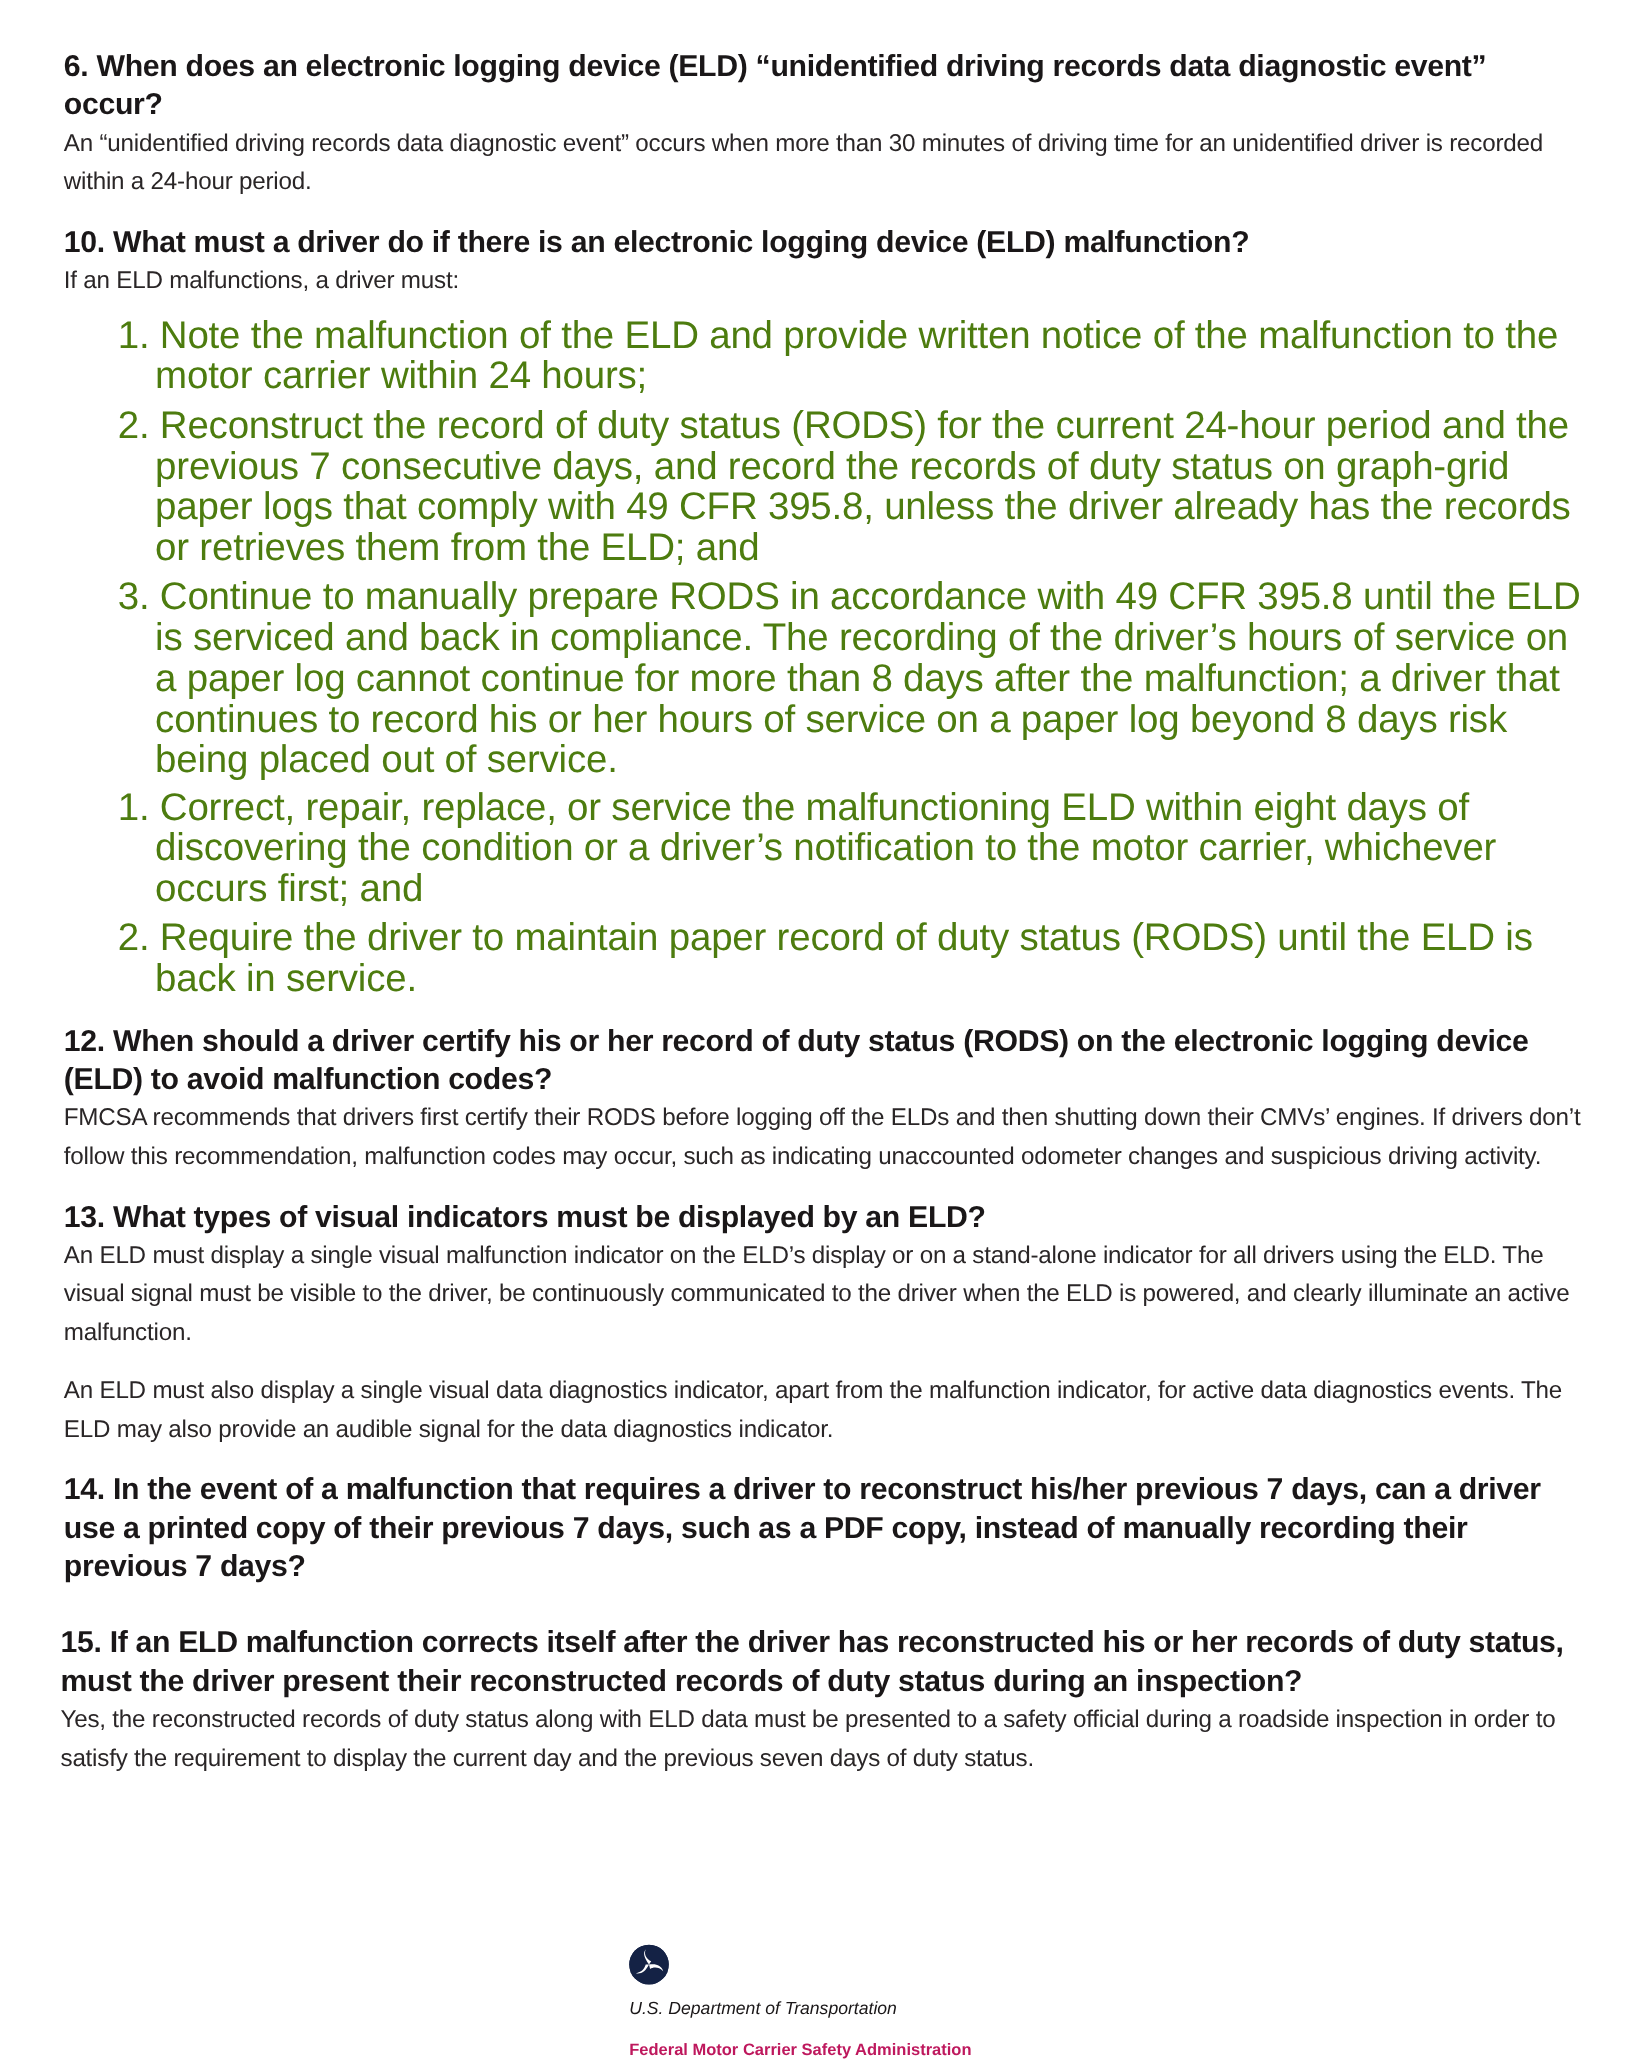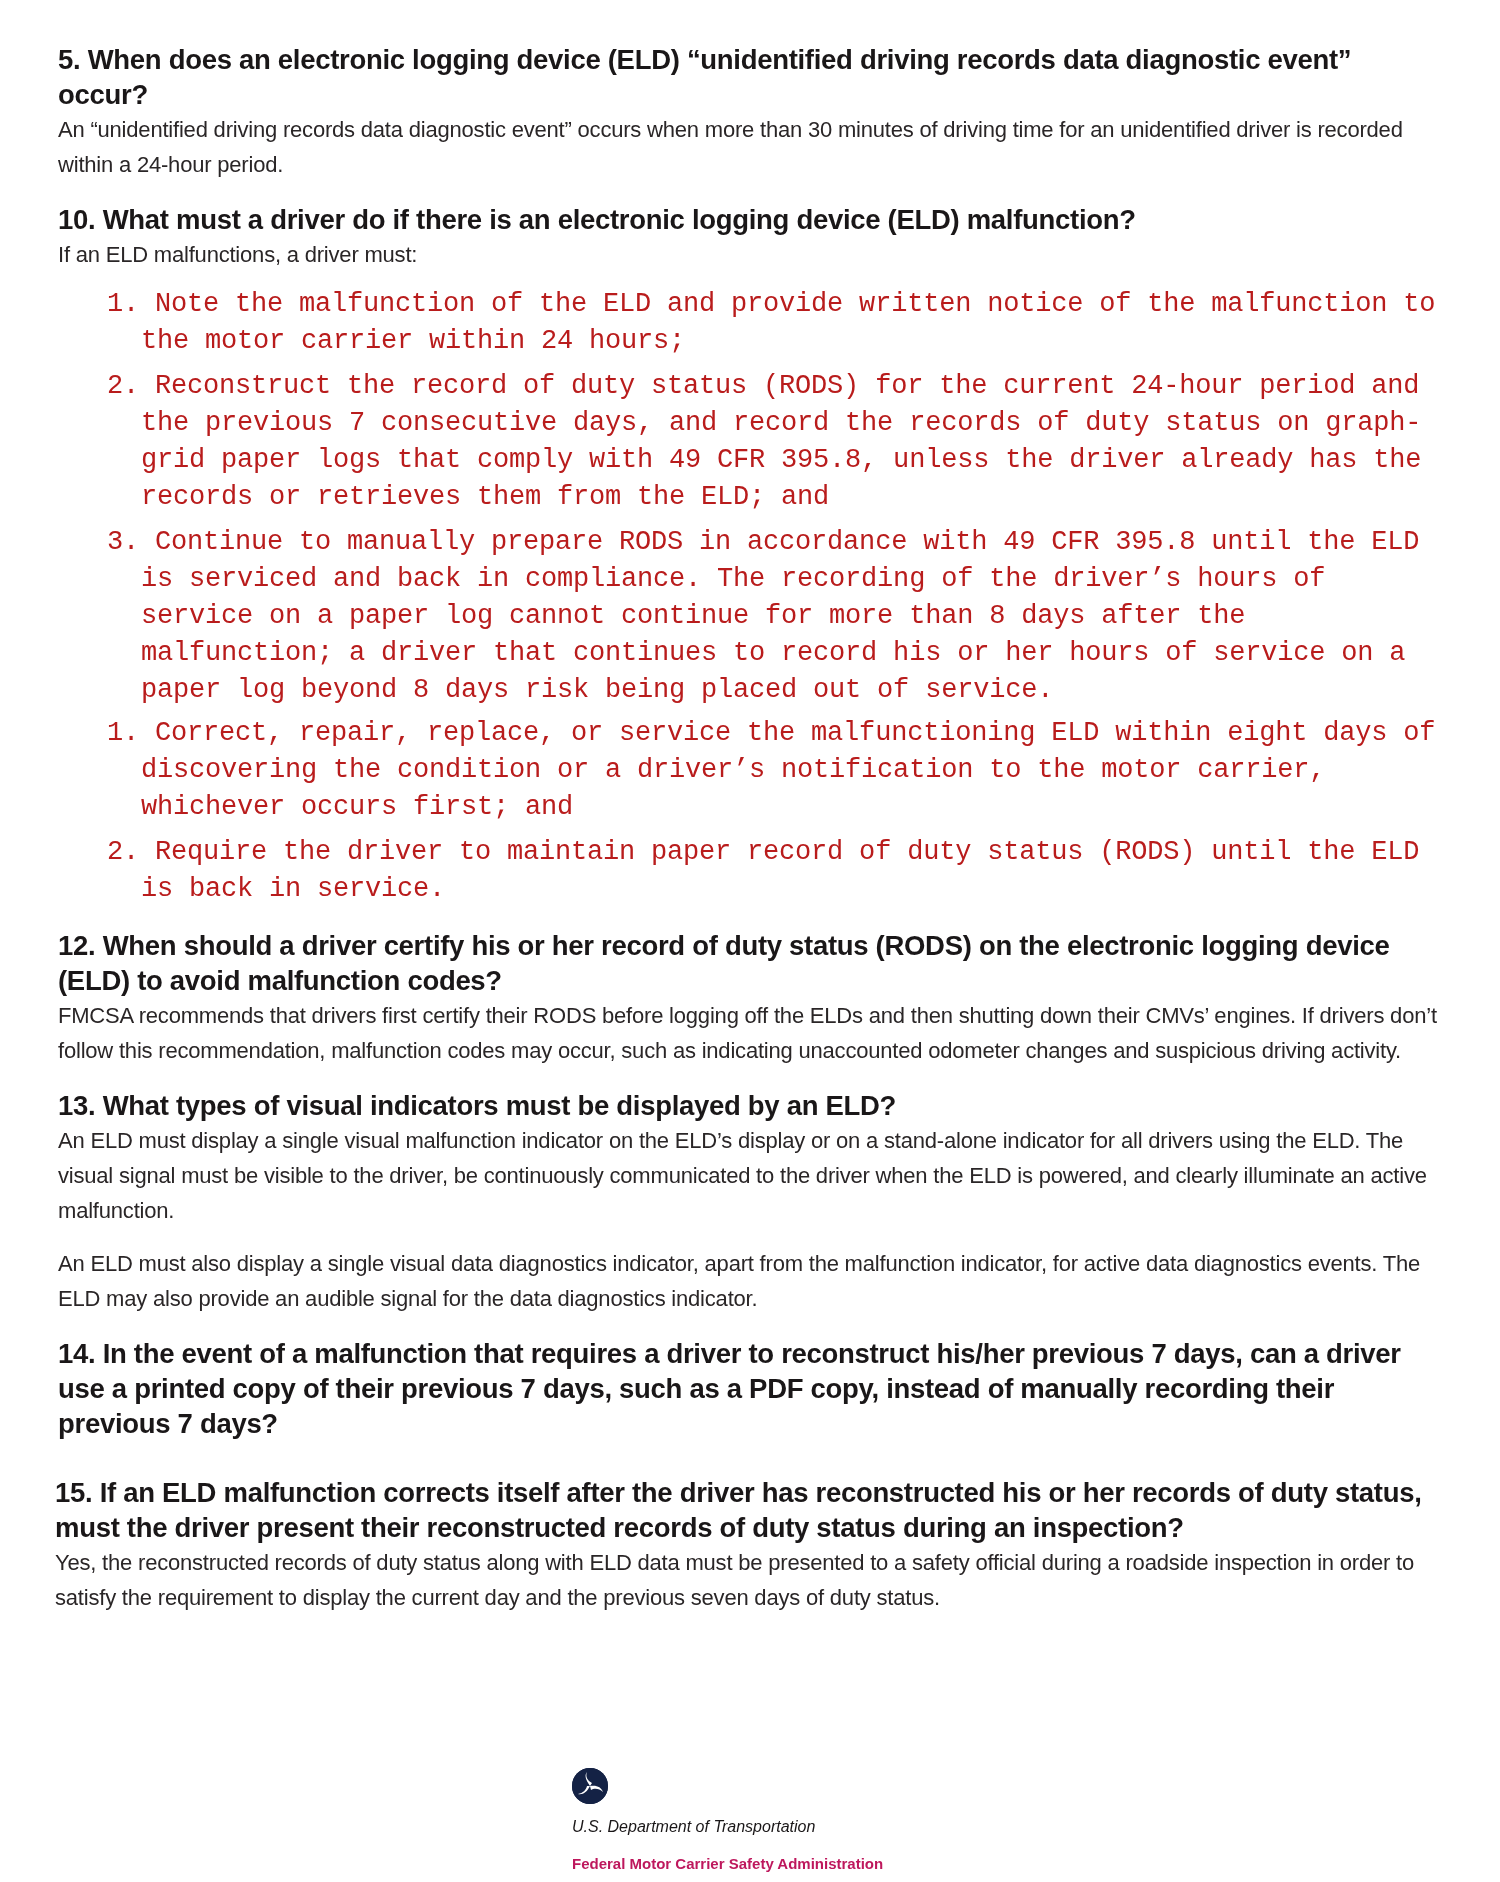--- a/index.html
+++ b/index.html
@@ -5,35 +5,35 @@
   html, body { margin: 0; padding: 0; background: #ffffff; }
   body {
     width: 1500px; height: 1882px; position: relative; overflow: hidden;
     font-family: "Liberation Sans", sans-serif; color: #231f20;
   }
   .page { position: absolute; left: 58px; top: 42px; width: 1390px; }
   .q { font-weight: bold; font-size: 27.5px; line-height: 35px; letter-spacing: -0.3px; margin: 0; color: #1a1718; }
   .a { font-size: 22px; line-height: 35px; margin: 0; color: #2a2627; letter-spacing: -0.2px; }
   .para-gap { height: 18px; }
   ol.steps { list-style: none; margin: 14px 0 0 0; padding: 0; }
-  ol.steps li { font-size: 27px; line-height: 37px; margin: 0 0 8px 0; padding-left: 83px; text-indent: -34px; color: #b91c1c; letter-spacing: -0.2px; font-family: Liberation Mono, monospace; }
+  ol.steps li { font-size: 35px; line-height: 37px; margin: 0 0 8px 0; padding-left: 83px; text-indent: -34px; color: #4d7c0f; letter-spacing: -0.2px; }
   .sec { margin-bottom: 20px; }
   .footer { position: absolute; left: 572px; top: 1768px; }
   .logo { width: 36px; height: 36px; border-radius: 50%; background: #142245; position: relative; margin-left: 0px; }
   .logo svg { position: absolute; left: 0; top: 0; }
   .dept { font-size: 16px; line-height: 21px; margin-top: 12px; color: #1a1718; font-style: italic; }
   .agency { font-size: 15px; line-height: 21px; font-weight: bold; color: #be185d; margin-top: 16px; }
 </style>
 </head>
 <body>
 
 <div class="page">
 
   <div class="sec">
-    <p class="q">5. When does an electronic logging device (ELD) “unidentified driving records data diagnostic event” occur?</p>
+    <p class="q">6. When does an electronic logging device (ELD) “unidentified driving records data diagnostic event” occur?</p>
     <p class="a">An “unidentified driving records data diagnostic event” occurs when more than 30 minutes of driving time for an unidentified driver is recorded within a 24-hour period.</p>
   </div>
 
   <div class="sec">
     <p class="q">10. What must a driver do if there is an electronic logging device (ELD) malfunction?</p>
     <p class="a">If an ELD malfunctions, a driver must:</p>
     <ol class="steps">
       <li>1. Note the malfunction of the ELD and provide written notice of the malfunction to the motor carrier within 24 hours;</li>
       <li>2. Reconstruct the record of duty status (RODS) for the current 24-hour period and the previous 7 consecutive days, and record the records of duty status on graph-grid paper logs that comply with 49 CFR 395.8, unless the driver already has the records or retrieves them from the ELD; and</li>
       <li>3. Continue to manually prepare RODS in accordance with 49 CFR 395.8 until the ELD is serviced and back in compliance. The recording of the driver’s hours of service on a paper log cannot continue for more than 8 days after the malfunction; a driver that continues to record his or her hours of service on a paper log beyond 8 days risk being placed out of service.</li>

